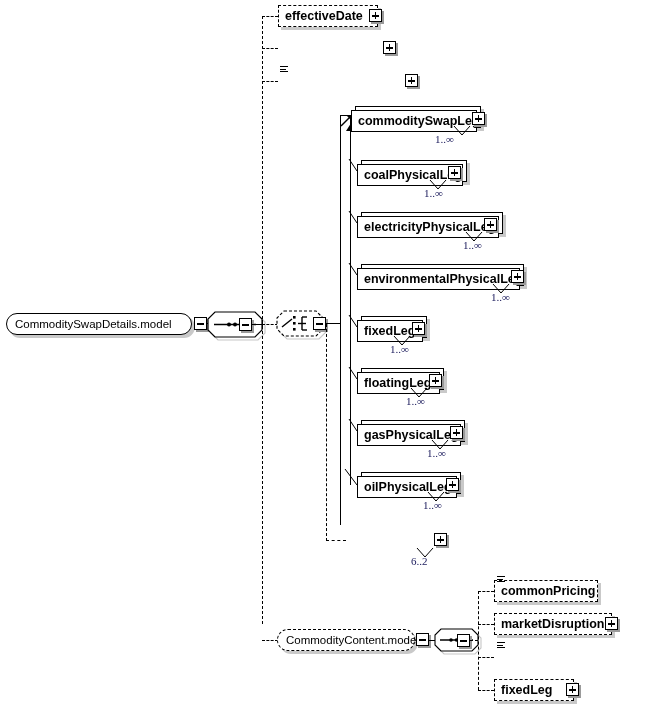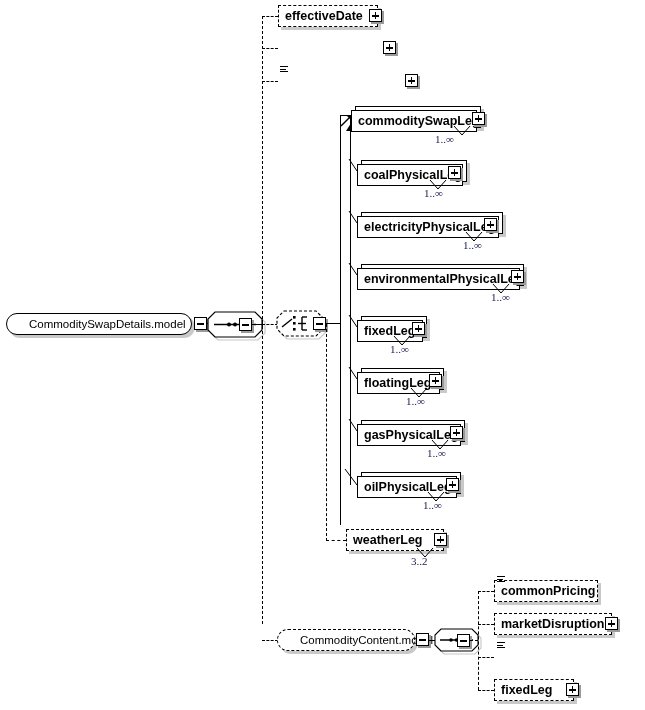--- a/index.html
+++ b/index.html
@@ -87,21 +87,21 @@
     border:1px solid #000000;
     border-radius:11px;
     display:flex;align-items:center;
     white-space:nowrap;
     box-shadow:3px 3px 0 0 #c9c9c9;
   }
   .capsule.dashed{border:1px dashed #000000;}
   .capsule .lbl{
     font-size:11.5px;
     color:#000000;
-    padding:0 22px;
+    padding:0 8px;
     line-height:20px;
   }
   .comp-oct{
     position:absolute;width:58px;height:26px;
   }
   .comp-oct svg{display:block;}
   .line{position:absolute;background:#000000;}
   .hline{height:1px;}
   .vline{width:1px;}
   .dline-h{
@@ -293,28 +293,25 @@
     <span class="lbl">oilPhysicalLeg</span>
   </div>
   <div class="expander plus" style="left:446px;top:478px;"></div>
   <svg class="occ-arc" style="left:426px;top:492px;" width="20" height="10" viewBox="0 0 20 10">
     <polyline points="2,0 10,9 18,0" fill="none" stroke="#000000" stroke-width="1"></polyline>
   </svg>
   <div class="card" style="left:423px;top:499px;">1..∞</div>
 
   <div class="dline-h" style="left:326px;top:540px;width:20px;"></div>
   <div class="dline-v" style="left:326px;top:324px;height:217px;"></div>
-  <div class="node dashed shadow" style="left:346px;top:529px;width:98px;">
-    <span class="lbl">weatherLeg</span>
-  </div>
   <div class="expander plus" style="left:434px;top:533px;"></div>
   <svg class="occ-arc" style="left:415px;top:548px;" width="20" height="10" viewBox="0 0 20 10">
     <polyline points="2,0 10,9 18,0" fill="none" stroke="#000000" stroke-width="1"></polyline>
   </svg>
-  <div class="card" style="left:411px;top:555px;">3..2</div>
+  <div class="card" style="left:411px;top:555px;">6..2</div>
 
   <div class="dline-h" style="left:262px;top:640px;width:16px;"></div>
   <div class="capsule dashed" style="left:277px;top:629px;width:138px;">
     <span class="lbl">CommodityContent.model</span>
   </div>
   <div class="expander" style="left:416px;top:633px;"></div>
   <div class="line hline" style="left:429px;top:640px;width:9px;"></div>
 
   <div class="comp-oct" style="left:434px;top:628px;">
     <svg width="50" height="28" viewBox="0 0 50 28">

